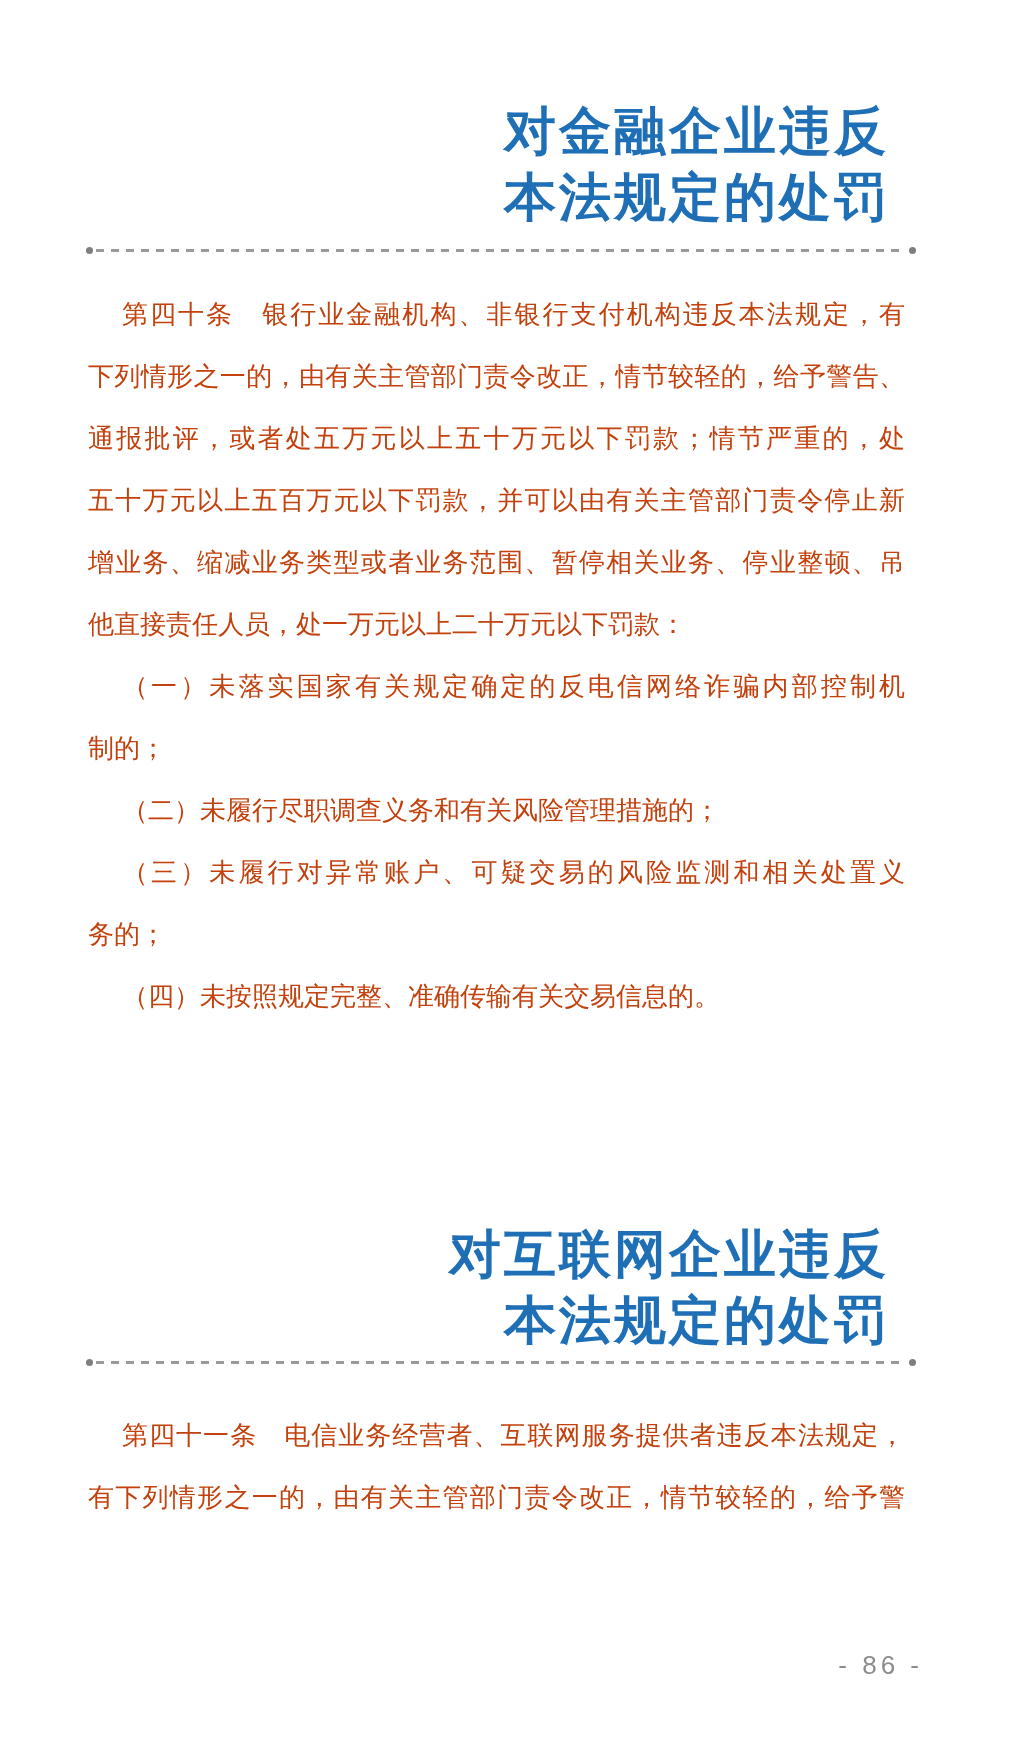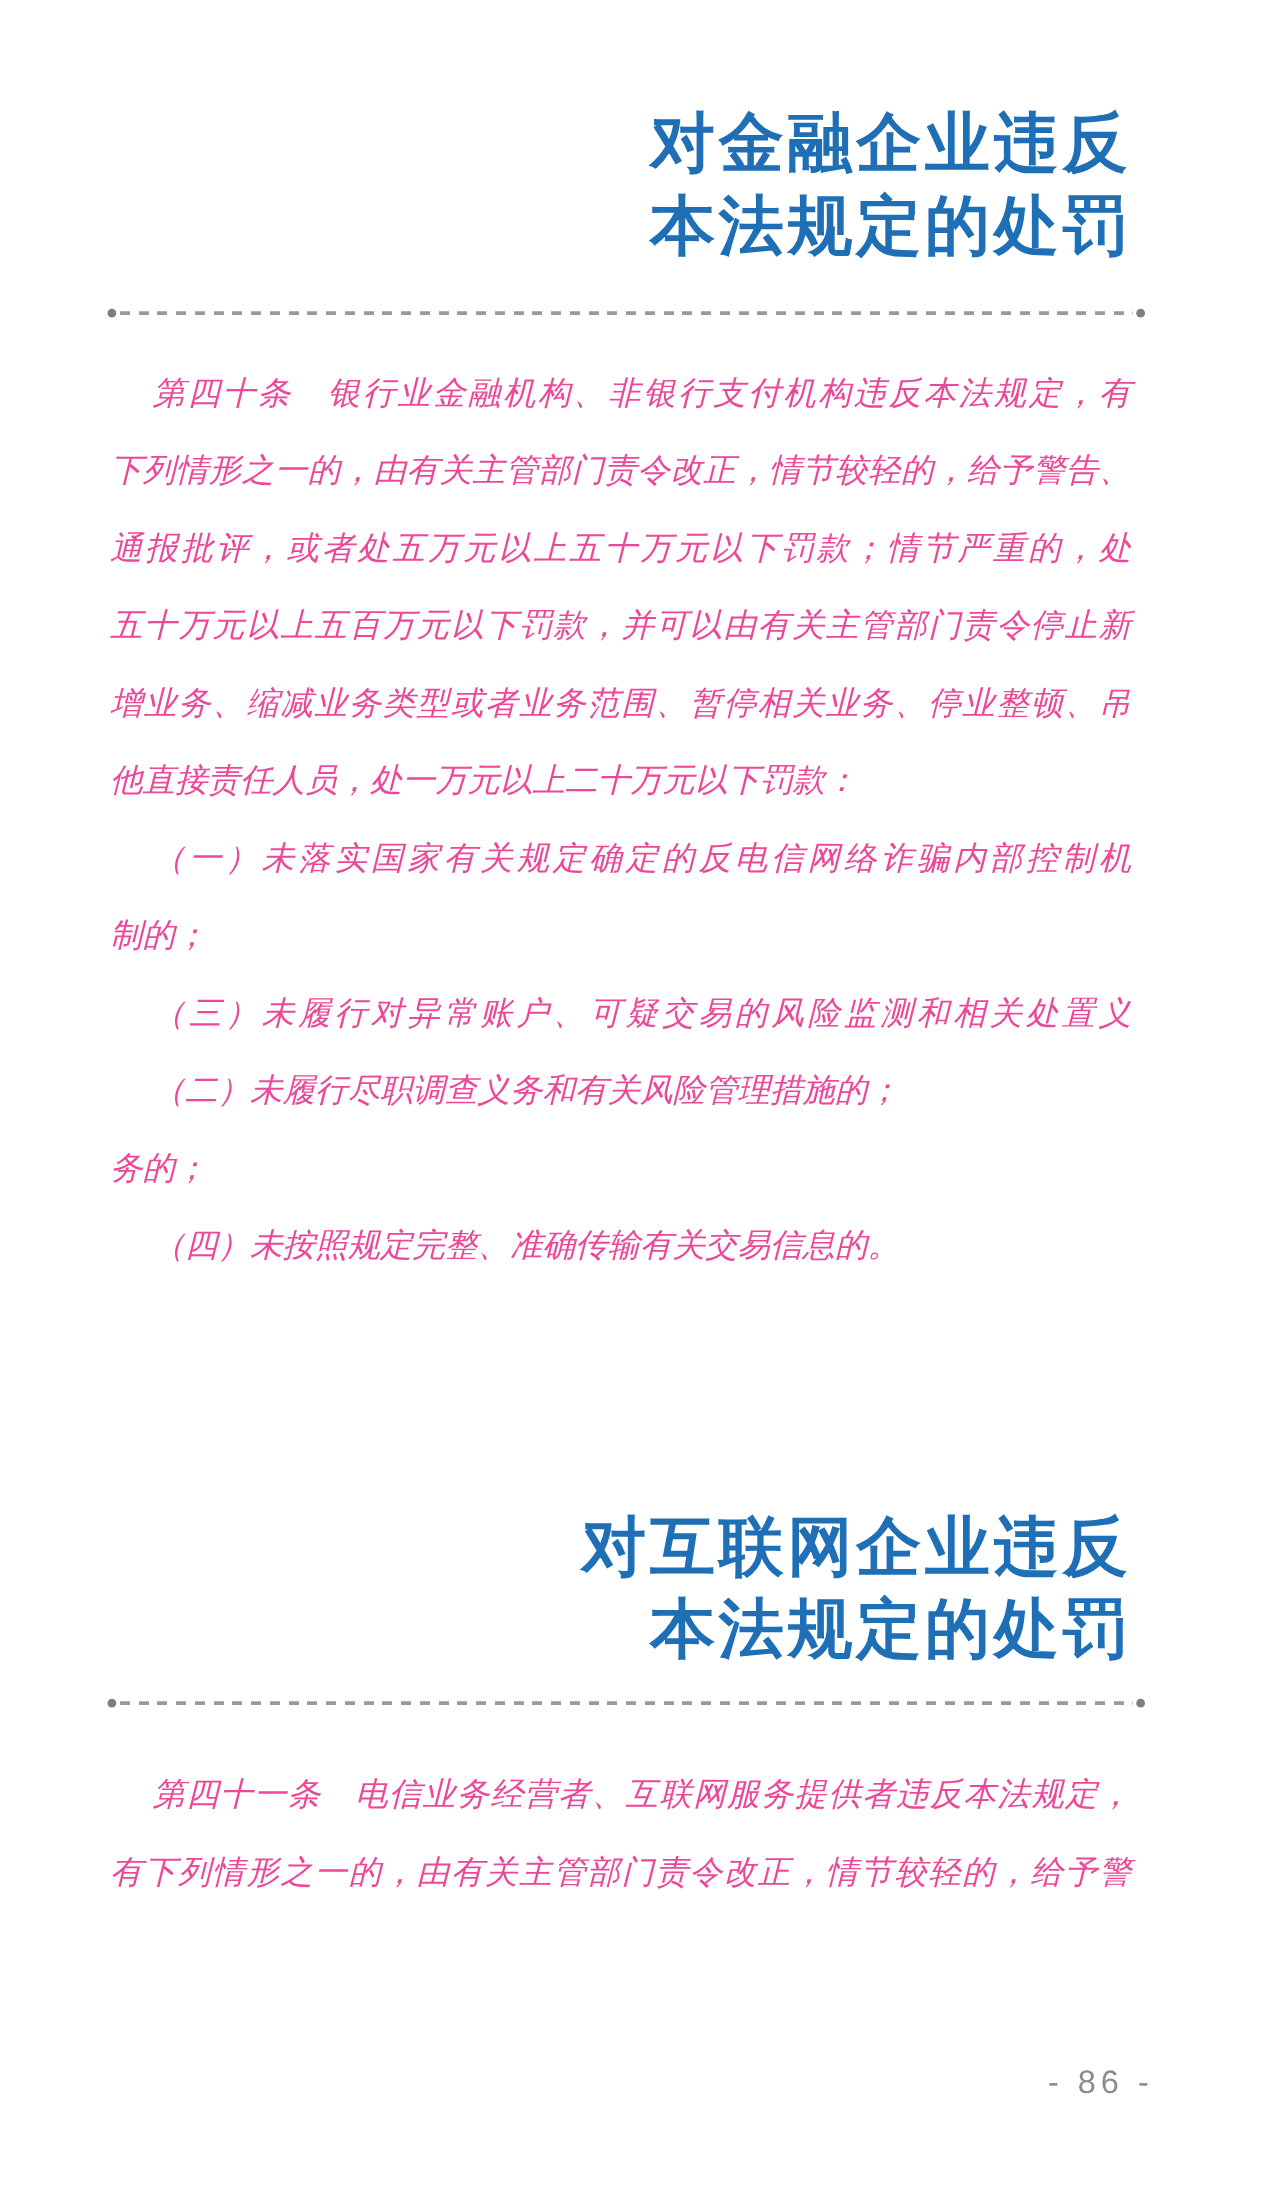--- a/index.html
+++ b/index.html
@@ -13,21 +13,21 @@
     height: 1748px;
     background: #ffffff;
     overflow: hidden;
     margin: 0 auto;
   }
 
   
   .heading {
     position: absolute;
     right: 119px;
-    margin: 0;
+    margin: 16px;
     text-align: right;
     color: #1e6fb5;
     font-weight: bold;
     font-size: 52px;
     line-height: 66px;
     letter-spacing: 3px;
     white-space: nowrap;
   }
   .heading .hline { display: block; }
   #heading-1 { top: 82px; }
@@ -59,24 +59,23 @@
     background: #7e7e7e;
   }
   .divider .dot.left { left: 0; }
   .divider .dot.right { right: 0; }
 
   
   .body-text {
     position: absolute;
     left: 88px;
     width: 817px;
-    color: #ec4899;
+    color: #c2410c;
     font-size: 26px;
     line-height: 62px;
-    font-style: italic;
   }
   #body-1 { top: 283px; }
   #body-2 { top: 1404px; }
   .line { text-align: left; }
   .line.indent { text-indent: 34px; }
   .line.fill {
     text-align: justify;
     text-align-last: justify;
     text-justify: inter-character;
   }
@@ -110,22 +109,22 @@
 
   <div class="body-text" id="body-1">
       <div class="line indent fill">第四十条　银行业金融机构、非银行支付机构违反本法规定，有</div>
       <div class="line fill">下列情形之一的，由有关主管部门责令改正，情节较轻的，给予警告、</div>
       <div class="line fill">通报批评，或者处五万元以上五十万元以下罚款；情节严重的，处</div>
       <div class="line fill">五十万元以上五百万元以下罚款，并可以由有关主管部门责令停止新</div>
       <div class="line fill">增业务、缩减业务类型或者业务范围、暂停相关业务、停业整顿、吊</div>
       <div class="line">他直接责任人员，处一万元以上二十万元以下罚款：</div>
       <div class="line indent fill">（一）未落实国家有关规定确定的反电信网络诈骗内部控制机</div>
       <div class="line">制的；</div>
+      <div class="line indent">（二）未履行尽职调查义务和有关风险管理措施的；</div>
       <div class="line indent fill">（三）未履行对异常账户、可疑交易的风险监测和相关处置义</div>
-      <div class="line indent">（二）未履行尽职调查义务和有关风险管理措施的；</div>
       <div class="line">务的；</div>
       <div class="line indent">（四）未按照规定完整、准确传输有关交易信息的。</div>
     </div>
 
   <h1 class="heading" id="heading-2">
     <span class="hline">对互联网企业违反</span>
     <span class="hline">本法规定的处罚</span>
   </h1>
 
   <div class="divider" id="divider-2">

